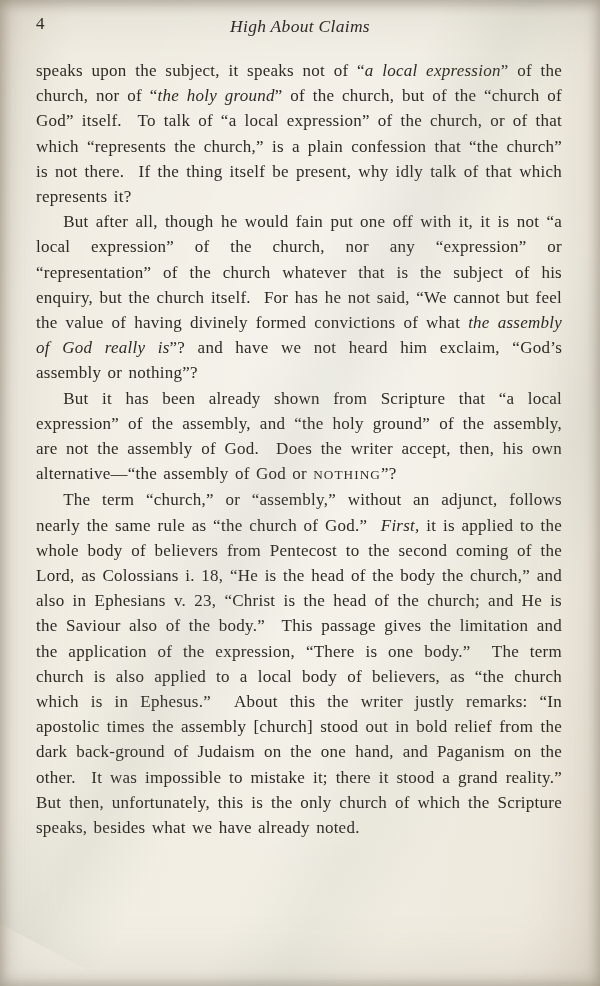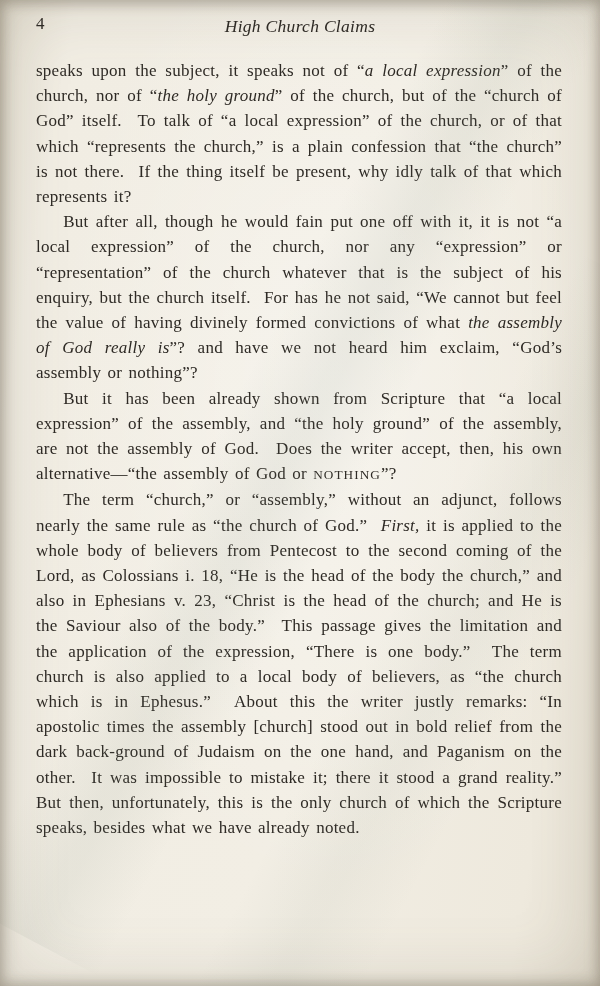--- a/index.html
+++ b/index.html
@@ -78,21 +78,21 @@
 </style>
 </head>
 <body>
 
 <div class="page">
   <div class="watermark-band band-1"></div>
   <div class="watermark-band band-2"></div>
 
   <header class="page-header">
     <span class="page-number">4</span>
-    <span class="running-title">High Church Claims</span>
+    <span class="running-title">High About Claims</span>
   </header>
 
   <main class="page-body">
       <p class="para"><span class="run plain">speaks upon the subject, it speaks not of “</span><span class="run italic">a local expression</span><span class="run plain">” of the church, nor of “</span><span class="run italic">the holy ground</span><span class="run plain">” of the church, but of the “church of God” itself.  To talk of “a local expression” of the church, or of that which “represents the church,” is a plain confession that “the church” is not there.  If the thing itself be present, why idly talk of that which represents it?</span></p>
       <p class="para indent"><span class="run plain">But after all, though he would fain put one off with it, it is not “a local expression” of the church, nor any “expression” or “representation” of the church whatever that is the subject of his enquiry, but the church itself.  For has he not said, “We cannot but feel the value of having divinely formed convictions of what </span><span class="run italic">the assembly of God really is</span><span class="run plain">”? and have we not heard him exclaim, “God’s assembly or nothing”?</span></p>
       <p class="para indent"><span class="run plain">But it has been already shown from Scripture that “a local expression” of the assembly, and “the holy ground” of the assembly, are not the assembly of God.  Does the writer accept, then, his own alternative—“the assembly of God or </span><span class="run smallcaps">NOTHING</span><span class="run plain">”?</span></p>
       <p class="para indent"><span class="run plain">The term “church,” or “assembly,” without an adjunct, follows nearly the same rule as “the church of God.”  </span><span class="run italic">First,</span><span class="run plain"> it is applied to the whole body of believers from Pentecost to the second coming of the Lord, as Colossians i. 18, “He is the head of the body the church,” and also in Ephesians v. 23, “Christ is the head of the church; and He is the Saviour also of the body.”  This passage gives the limitation and the application of the expression, “There is one body.”  The term church is also applied to a local body of believers, as “the church which is in Ephesus.”  About this the writer justly remarks: “In apostolic times the assembly [church] stood out in bold relief from the dark back-ground of Judaism on the one hand, and Paganism on the other.  It was impossible to mistake it; there it stood a grand reality.”  But then, unfortunately, this is the only church of which the Scripture speaks, besides what we have already noted.</span></p>
     </main>
 </div>
 

